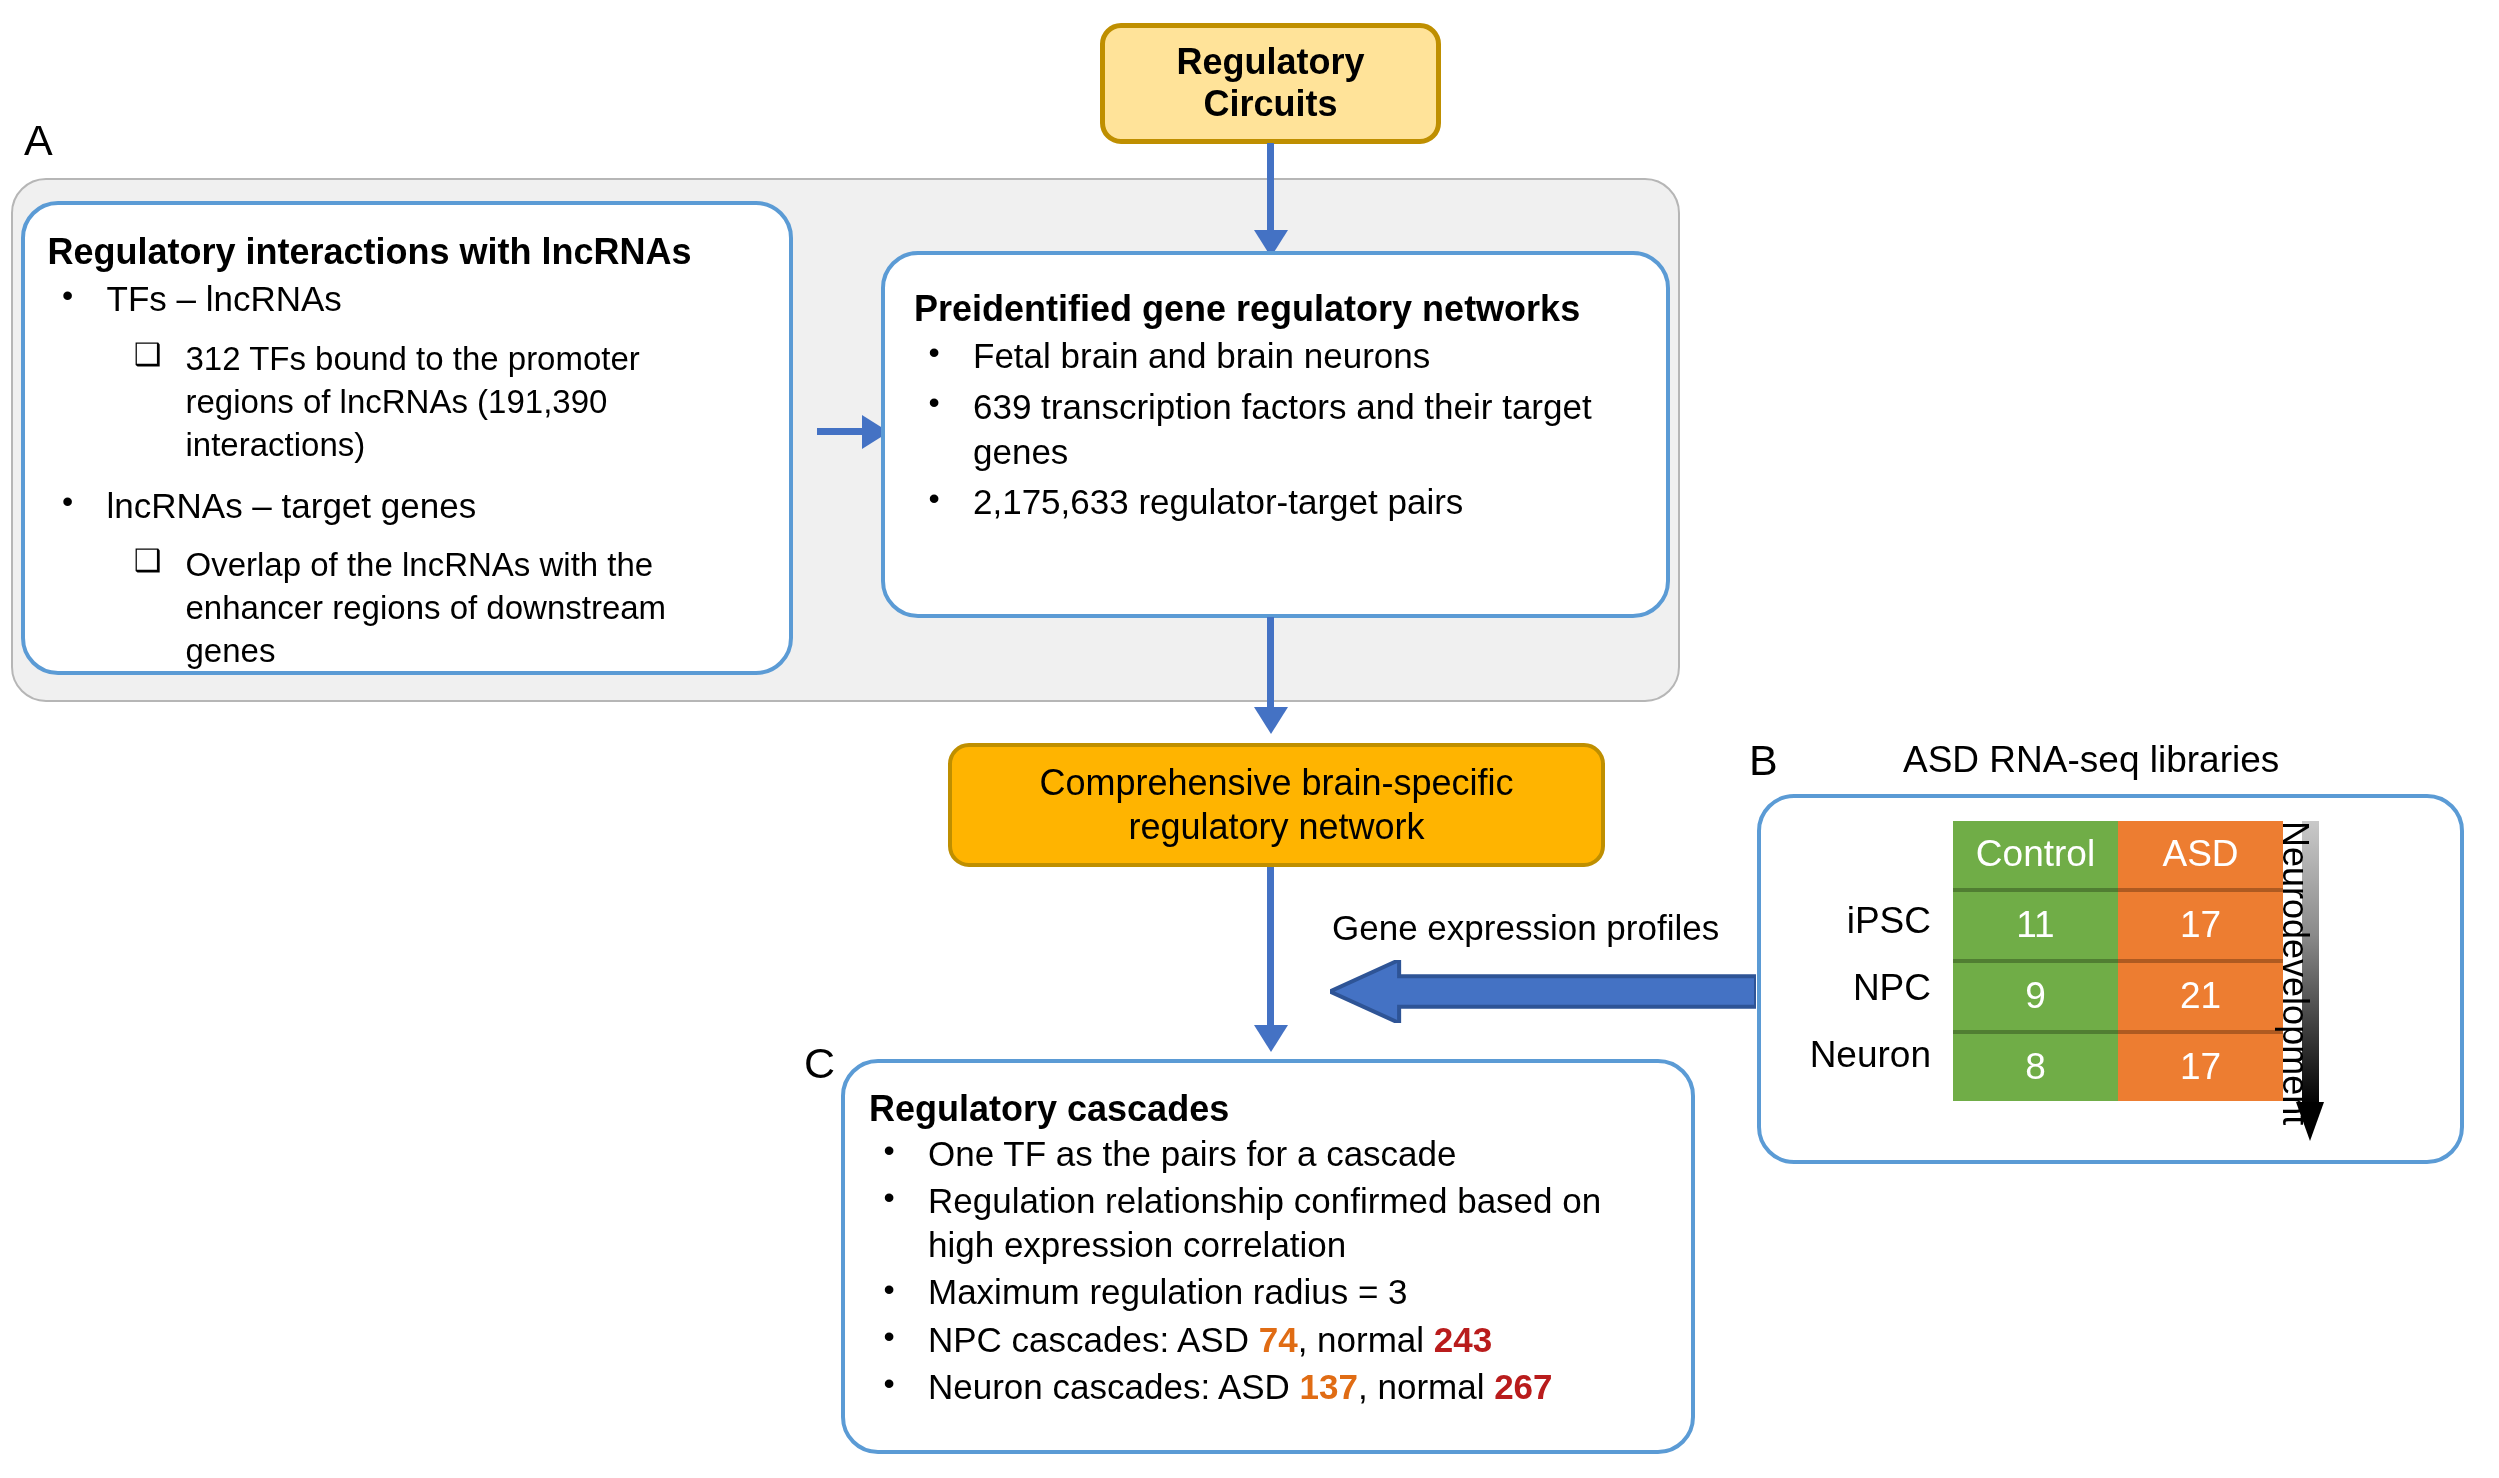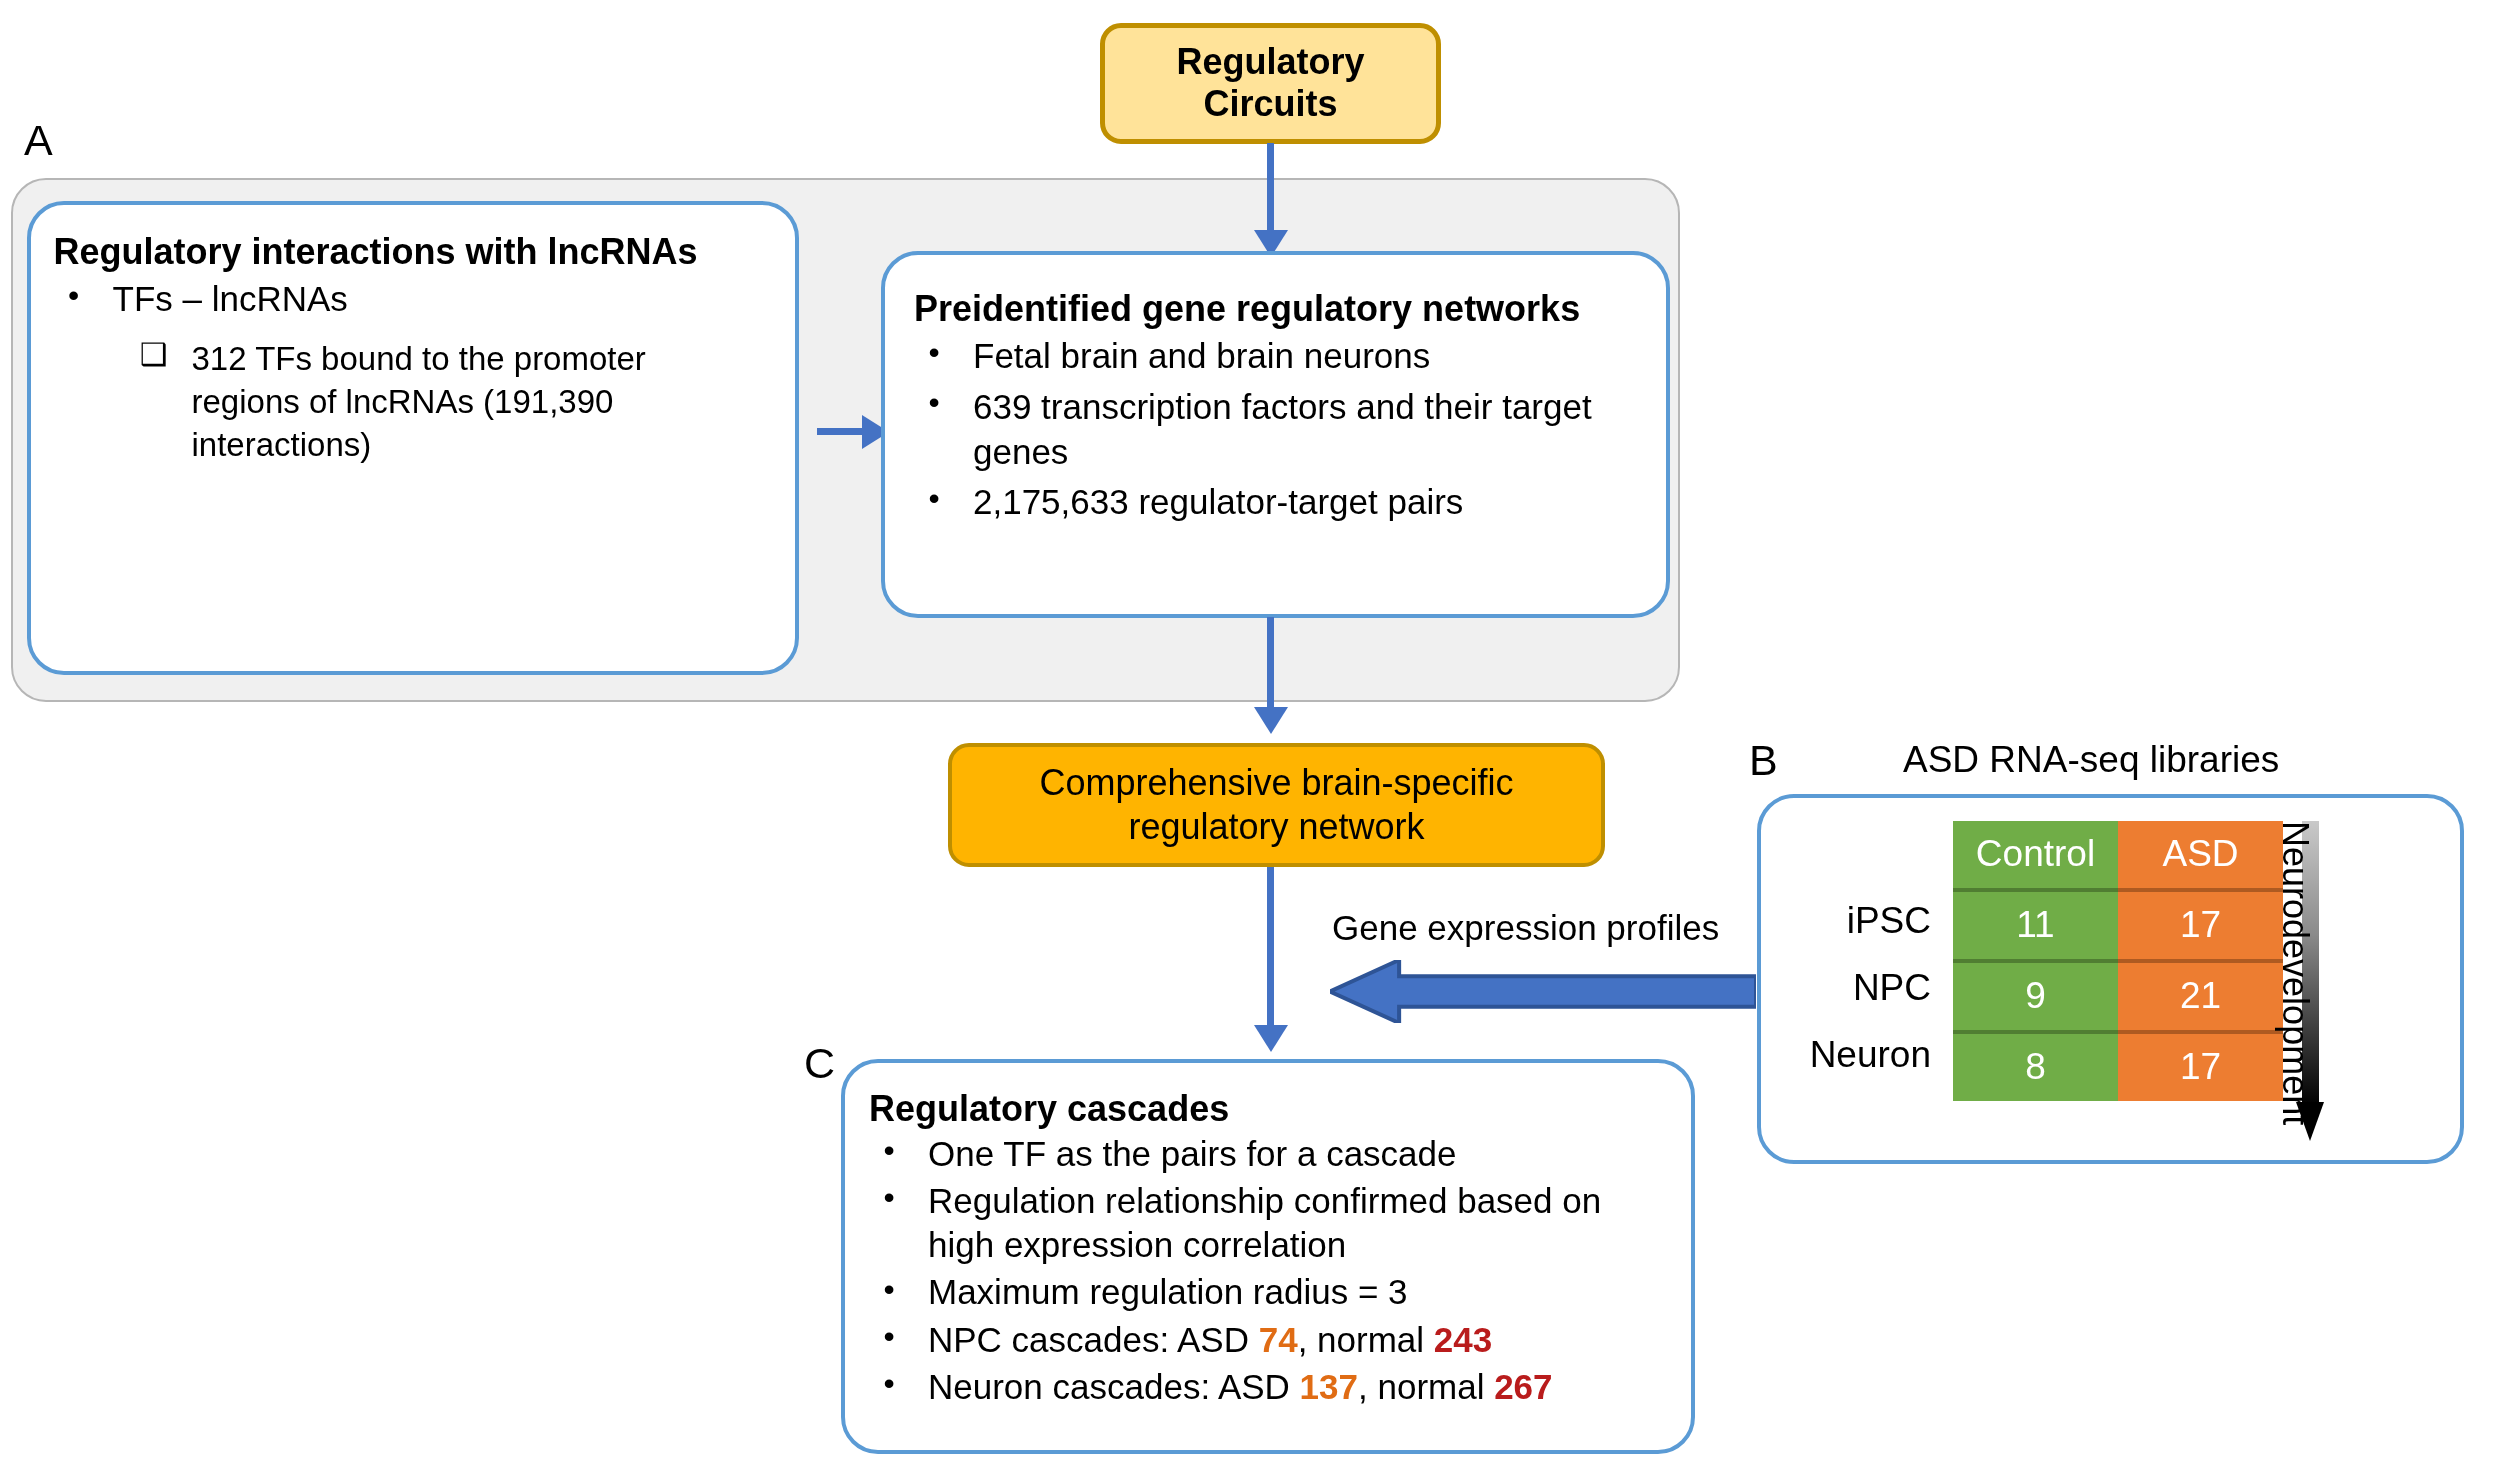--- a/index.html
+++ b/index.html
@@ -119,21 +119,21 @@
   ul.sub > li::before {
     content: "\2751";
     position: absolute;
     left: 11.3px;
     top: -3.2px;
     font-size: 31px;
   }
 
   
   #panelA-box {
-    left: 27px;
+    left: 21px;
     top: 201px;
     width: 772px;
     height: 474px;
     padding: 27px 24px 0 22.5px;
   }
   
   #networks-box {
     left: 881px;
     top: 251px;
     width: 789px;
@@ -286,20 +286,26 @@
   <div class="abs arrow-v" style="left:1267px; top:143px; height:113px;"></div>
   <div class="abs arrow-head-down" style="left:1254px; top:230px;"></div>
 
   <div class="abs blue-box" id="panelA-box">
     <div class="box-title">Regulatory interactions with lncRNAs</div>
     <ul class="bullets">
       <li>
         <span>TFs – lncRNAs</span>
         <ul class="sub">
           <li>312 TFs bound to the promoter regions of lncRNAs (191,390 interactions)</li>
+        </ul>
+      </li>
+      <li>
+        <span>lncRNAs – target genes</span>
+        <ul class="sub">
+          <li>Overlap of the lncRNAs with the enhancer regions of downstream genes</li>
         </ul>
       </li>
     </ul>
   </div>
 
   <div class="abs arrow-h" style="left:817px; top:428px; width:53px;"></div>
   <div class="abs arrow-head-right" style="left:862px; top:415px;"></div>
 
   <div class="abs blue-box" id="networks-box">
     <div class="box-title">Preidentified gene regulatory networks</div>

